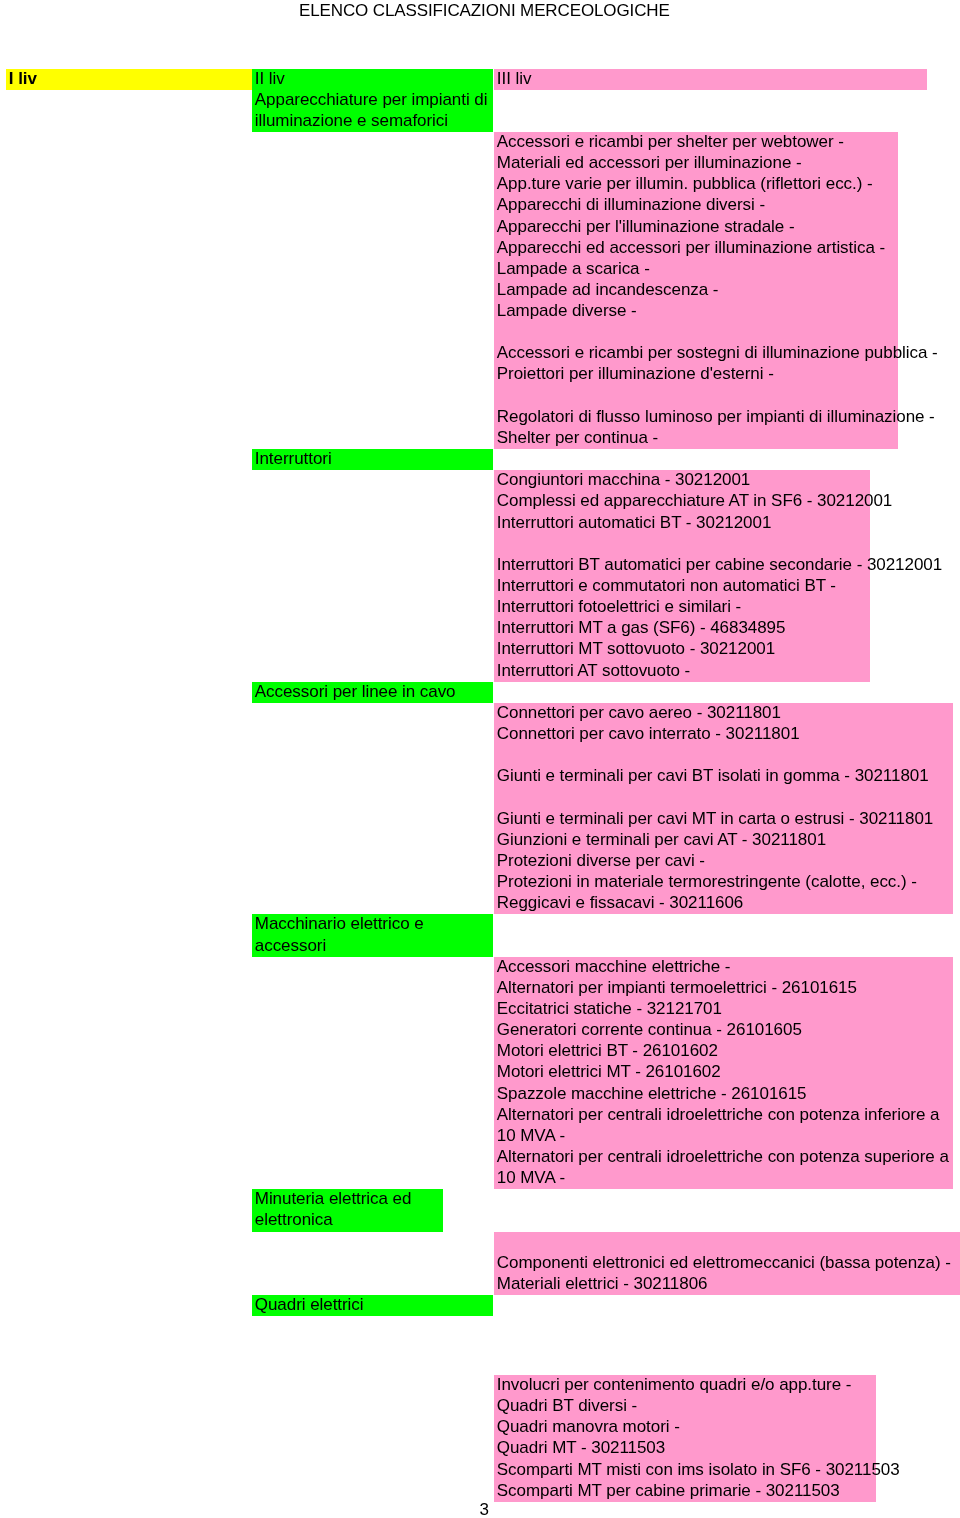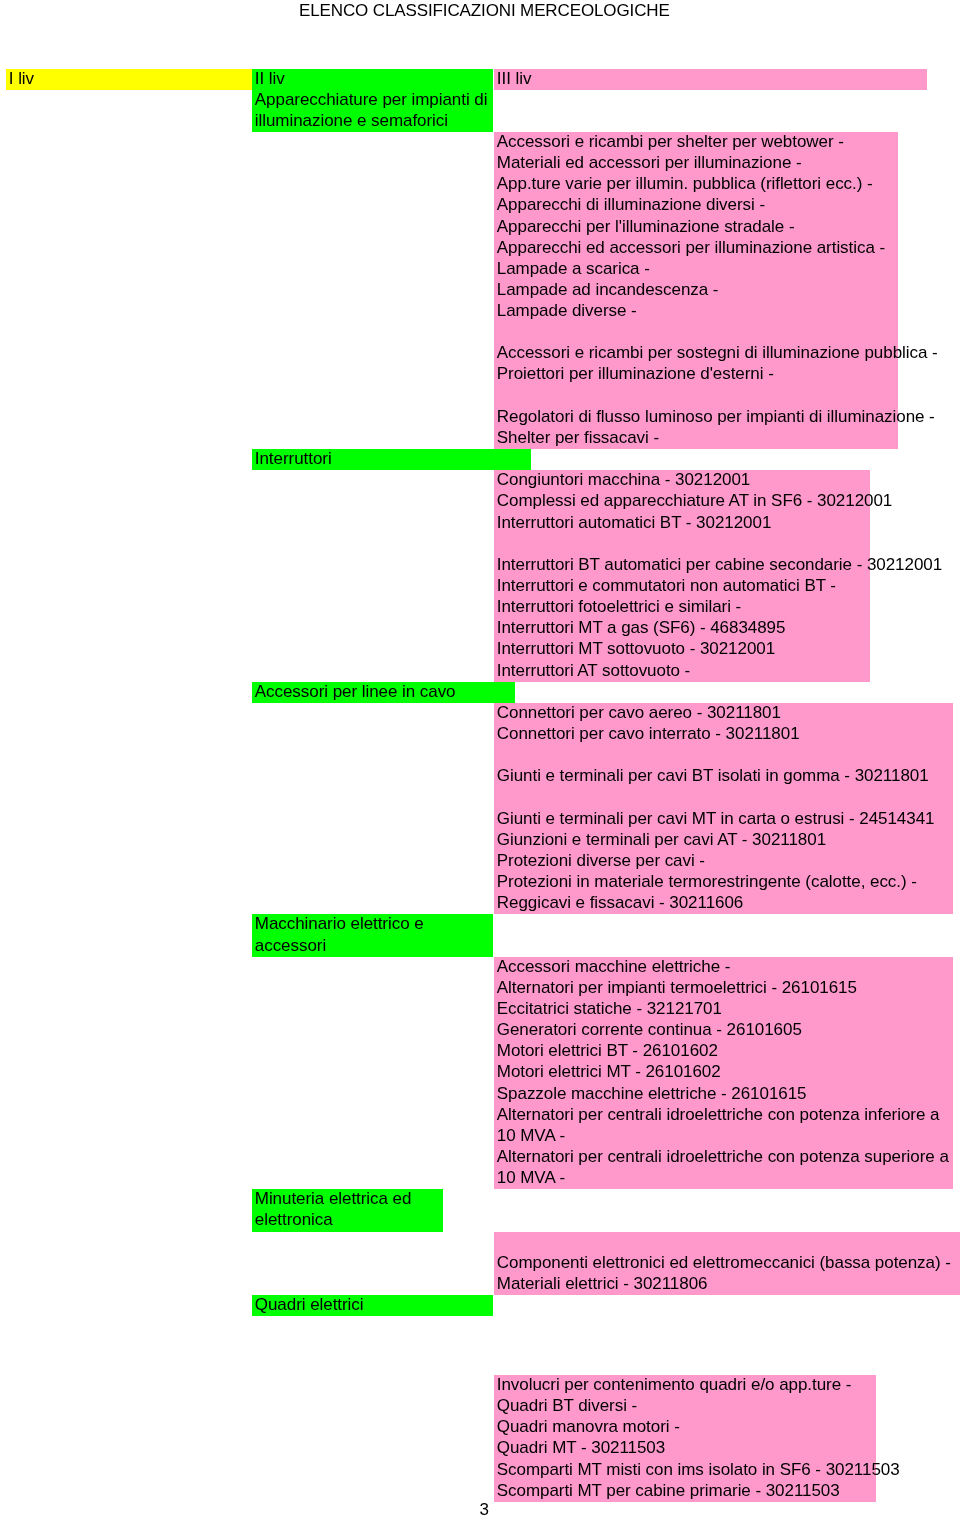--- a/index.html
+++ b/index.html
@@ -14,45 +14,45 @@
   .page{position:relative;width:960px;height:1518px;}
   #doc-title{
     position:absolute;left:6px;top:-0.2px;width:956.7px;text-align:center;
     font-size:17px;line-height:21.148px;white-space:nowrap;letter-spacing:-0.12px;
   }
   .blk{position:absolute;}
   .ln{
     font-size:17px;line-height:20.8px;height:21.148px;
     white-space:pre;padding-left:2.8px;letter-spacing:-0.055px;
   }
-  .hl-y{background:#ffff00;}
+  .hl-y{background:#ffff00;font-weight:bold;}
   .hl-g{background:#00ff00;}
   .hl-p{background:#ff99cc;}
   #page-number{
     position:absolute;left:6px;top:1498.5px;width:956.7px;text-align:center;
     font-size:17px;line-height:21.148px;
   }
 </style>
 </head>
 <body>
 
 <div class="page">
   <div id="doc-title">ELENCO CLASSIFICAZIONI MERCEOLOGICHE</div>
   <div class="blk hl-y" style="left:6px;top:68.500px;width:246px">
     <div class="ln">I liv</div>
   </div>
   <div class="blk hl-g" style="left:252px;top:68.500px;width:241px">
     <div class="ln">II liv</div>
     <div class="ln">Apparecchiature per impianti di</div>
     <div class="ln">illuminazione e semaforici</div>
   </div>
-  <div class="blk hl-g" style="left:252px;top:449.164px;width:279px">
+  <div class="blk hl-g" style="left:252px;top:449.164px;width:241px">
     <div class="ln">Interruttori</div>
   </div>
-  <div class="blk hl-g" style="left:252px;top:681.792px;width:263px">
+  <div class="blk hl-g" style="left:252px;top:681.792px;width:241px">
     <div class="ln">Accessori per linee in cavo</div>
   </div>
   <div class="blk hl-g" style="left:252px;top:914.420px;width:241px">
     <div class="ln">Macchinario elettrico e</div>
     <div class="ln">accessori</div>
   </div>
   <div class="blk hl-g" style="left:252px;top:1189.344px;width:191px">
     <div class="ln">Minuteria elettrica ed</div>
     <div class="ln">elettronica</div>
   </div>
@@ -70,41 +70,41 @@
     <div class="ln">Apparecchi per l'illuminazione stradale -</div>
     <div class="ln">Apparecchi ed accessori per illuminazione artistica -</div>
     <div class="ln">Lampade a scarica -</div>
     <div class="ln">Lampade ad incandescenza -</div>
     <div class="ln">Lampade diverse -</div>
     <div class="ln">&nbsp;</div>
     <div class="ln">Accessori e ricambi per sostegni di illuminazione pubblica -</div>
     <div class="ln">Proiettori per illuminazione d'esterni -</div>
     <div class="ln">&nbsp;</div>
     <div class="ln">Regolatori di flusso luminoso per impianti di illuminazione -</div>
-    <div class="ln">Shelter per fissacavi -</div>
+    <div class="ln">Shelter per continua -</div>
   </div>
   <div class="blk hl-p" style="left:494px;top:470.312px;width:376px">
     <div class="ln">Congiuntori macchina - 30212001</div>
     <div class="ln">Complessi ed apparecchiature AT in SF6 - 30212001</div>
     <div class="ln">Interruttori automatici BT - 30212001</div>
     <div class="ln">&nbsp;</div>
     <div class="ln">Interruttori BT automatici per cabine secondarie - 30212001</div>
     <div class="ln">Interruttori e commutatori non automatici BT -</div>
     <div class="ln">Interruttori fotoelettrici e similari -</div>
     <div class="ln">Interruttori MT a gas (SF6) - 46834895</div>
     <div class="ln">Interruttori MT sottovuoto - 30212001</div>
     <div class="ln">Interruttori AT sottovuoto -</div>
   </div>
   <div class="blk hl-p" style="left:494px;top:702.940px;width:458.7px">
     <div class="ln">Connettori per cavo aereo - 30211801</div>
     <div class="ln">Connettori per cavo interrato - 30211801</div>
     <div class="ln">&nbsp;</div>
     <div class="ln">Giunti e terminali per cavi BT isolati in gomma - 30211801</div>
     <div class="ln">&nbsp;</div>
-    <div class="ln">Giunti e terminali per cavi MT in carta o estrusi - 24514341</div>
+    <div class="ln">Giunti e terminali per cavi MT in carta o estrusi - 30211801</div>
     <div class="ln">Giunzioni e terminali per cavi AT - 30211801</div>
     <div class="ln">Protezioni diverse per cavi -</div>
     <div class="ln">Protezioni in materiale termorestringente (calotte, ecc.) -</div>
     <div class="ln">Reggicavi e fissacavi - 30211606</div>
   </div>
   <div class="blk hl-p" style="left:494px;top:956.716px;width:458.7px">
     <div class="ln">Accessori macchine elettriche -</div>
     <div class="ln">Alternatori per impianti termoelettrici - 26101615</div>
     <div class="ln">Eccitatrici statiche - 32121701</div>
     <div class="ln">Generatori corrente continua - 26101605</div>

